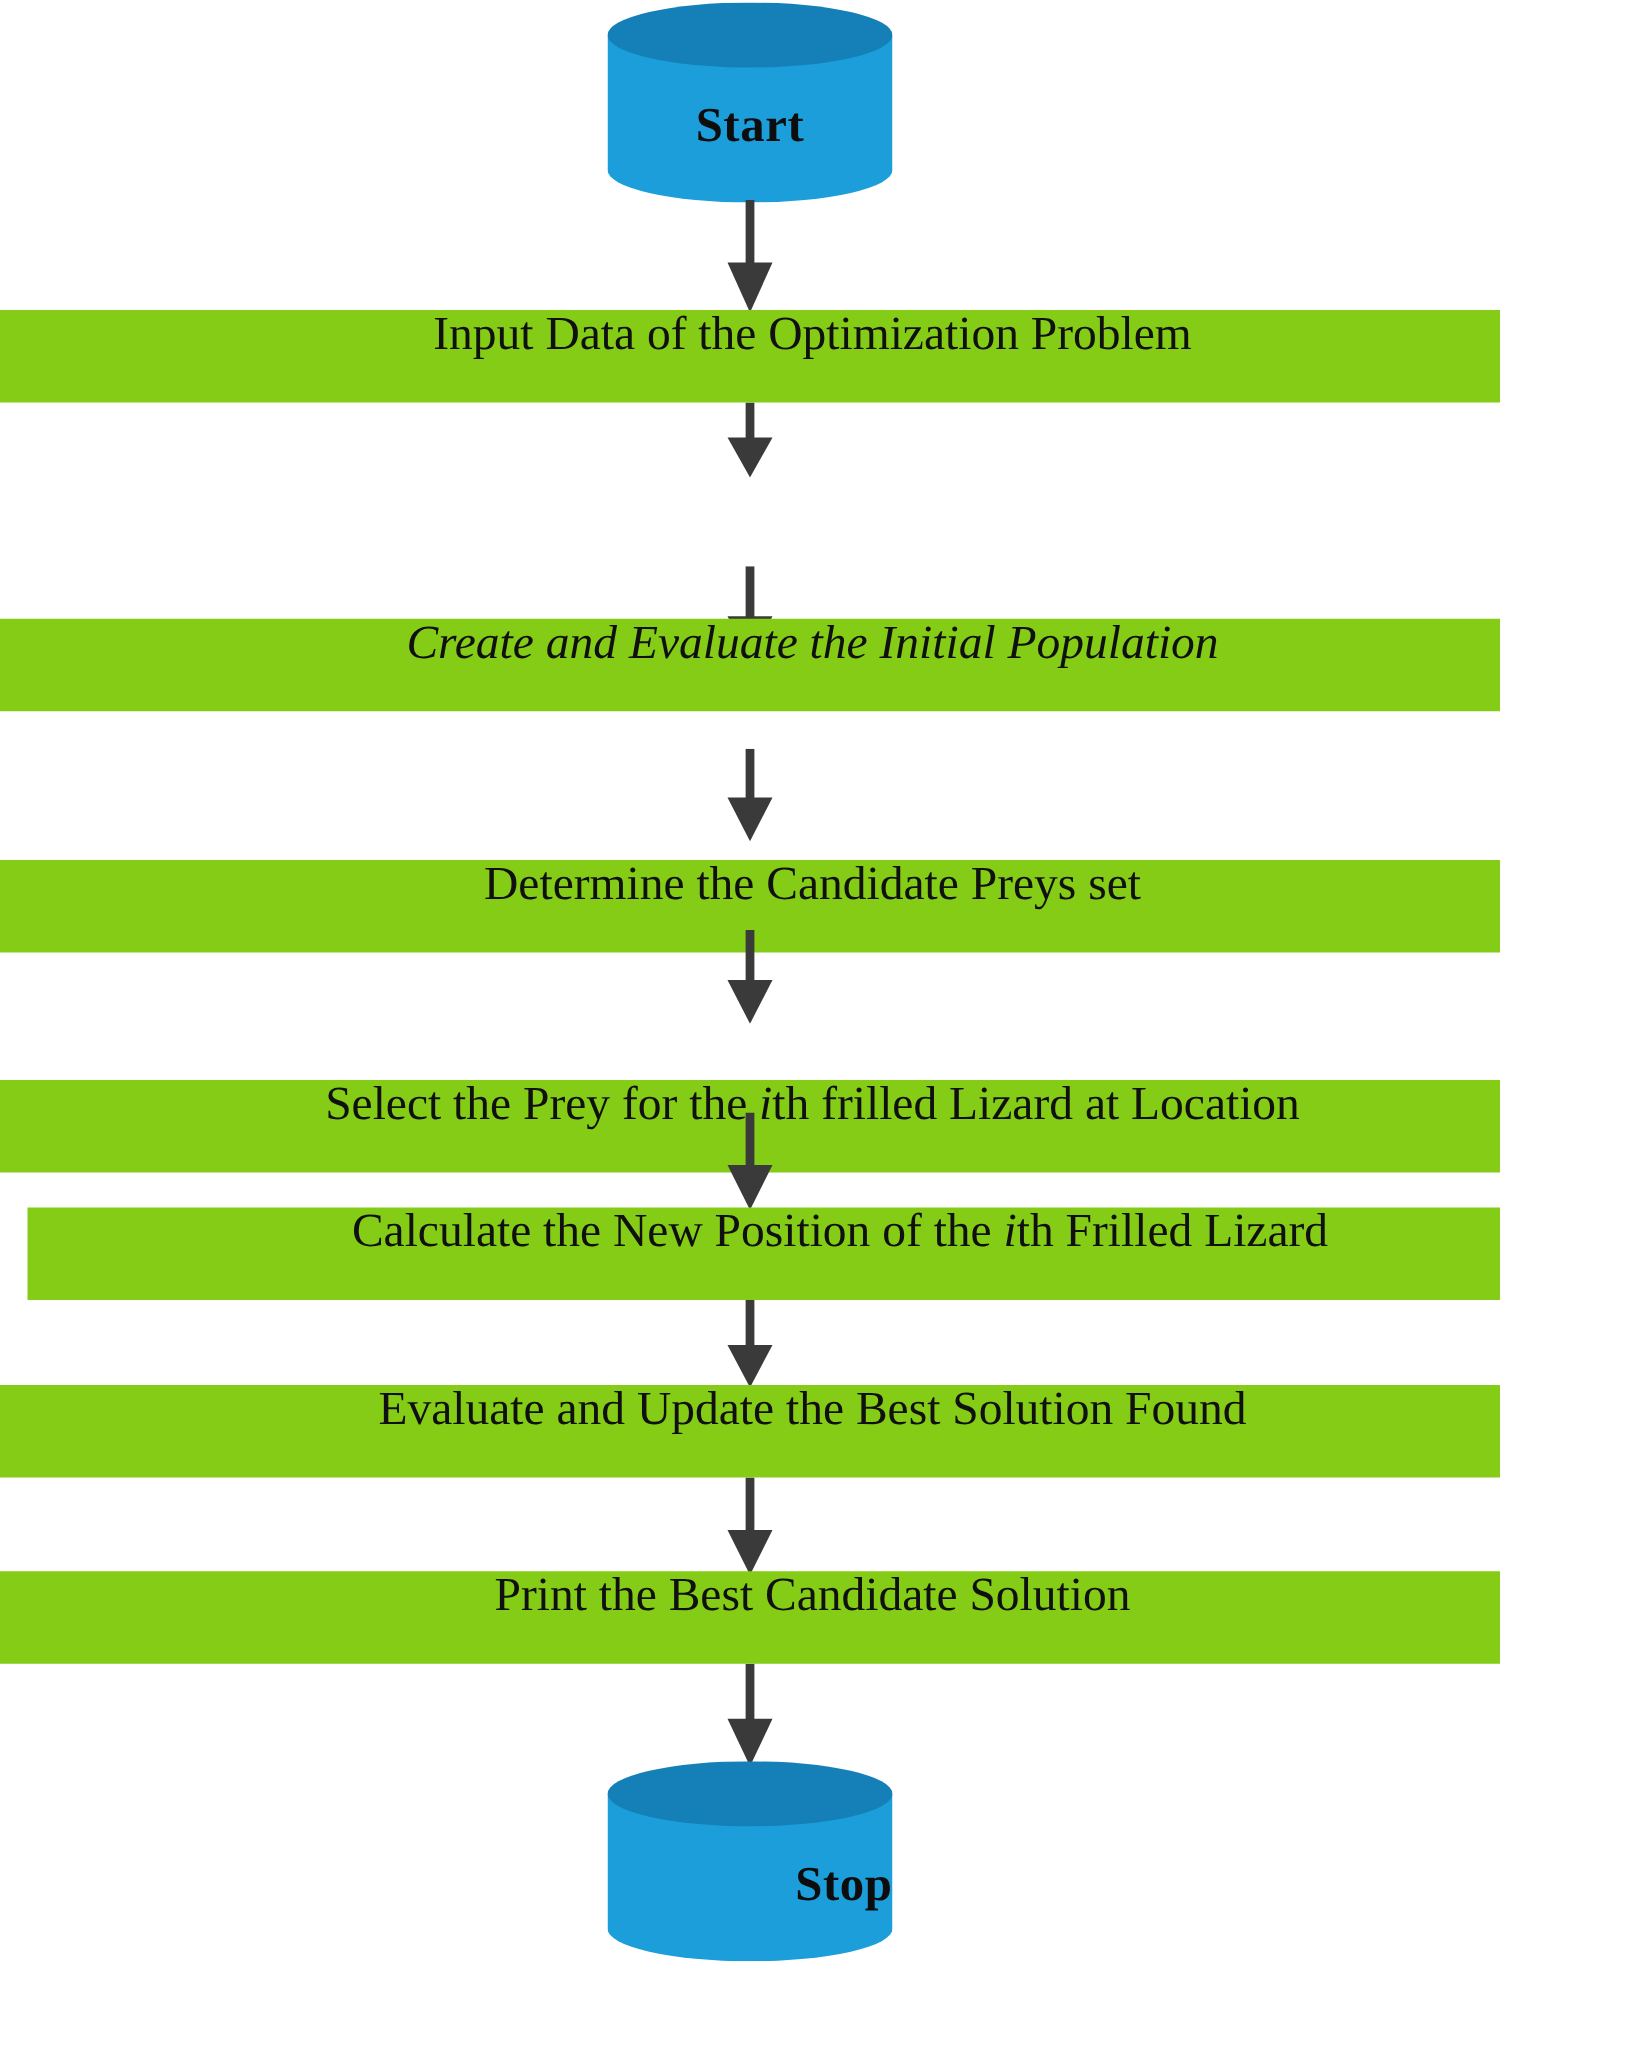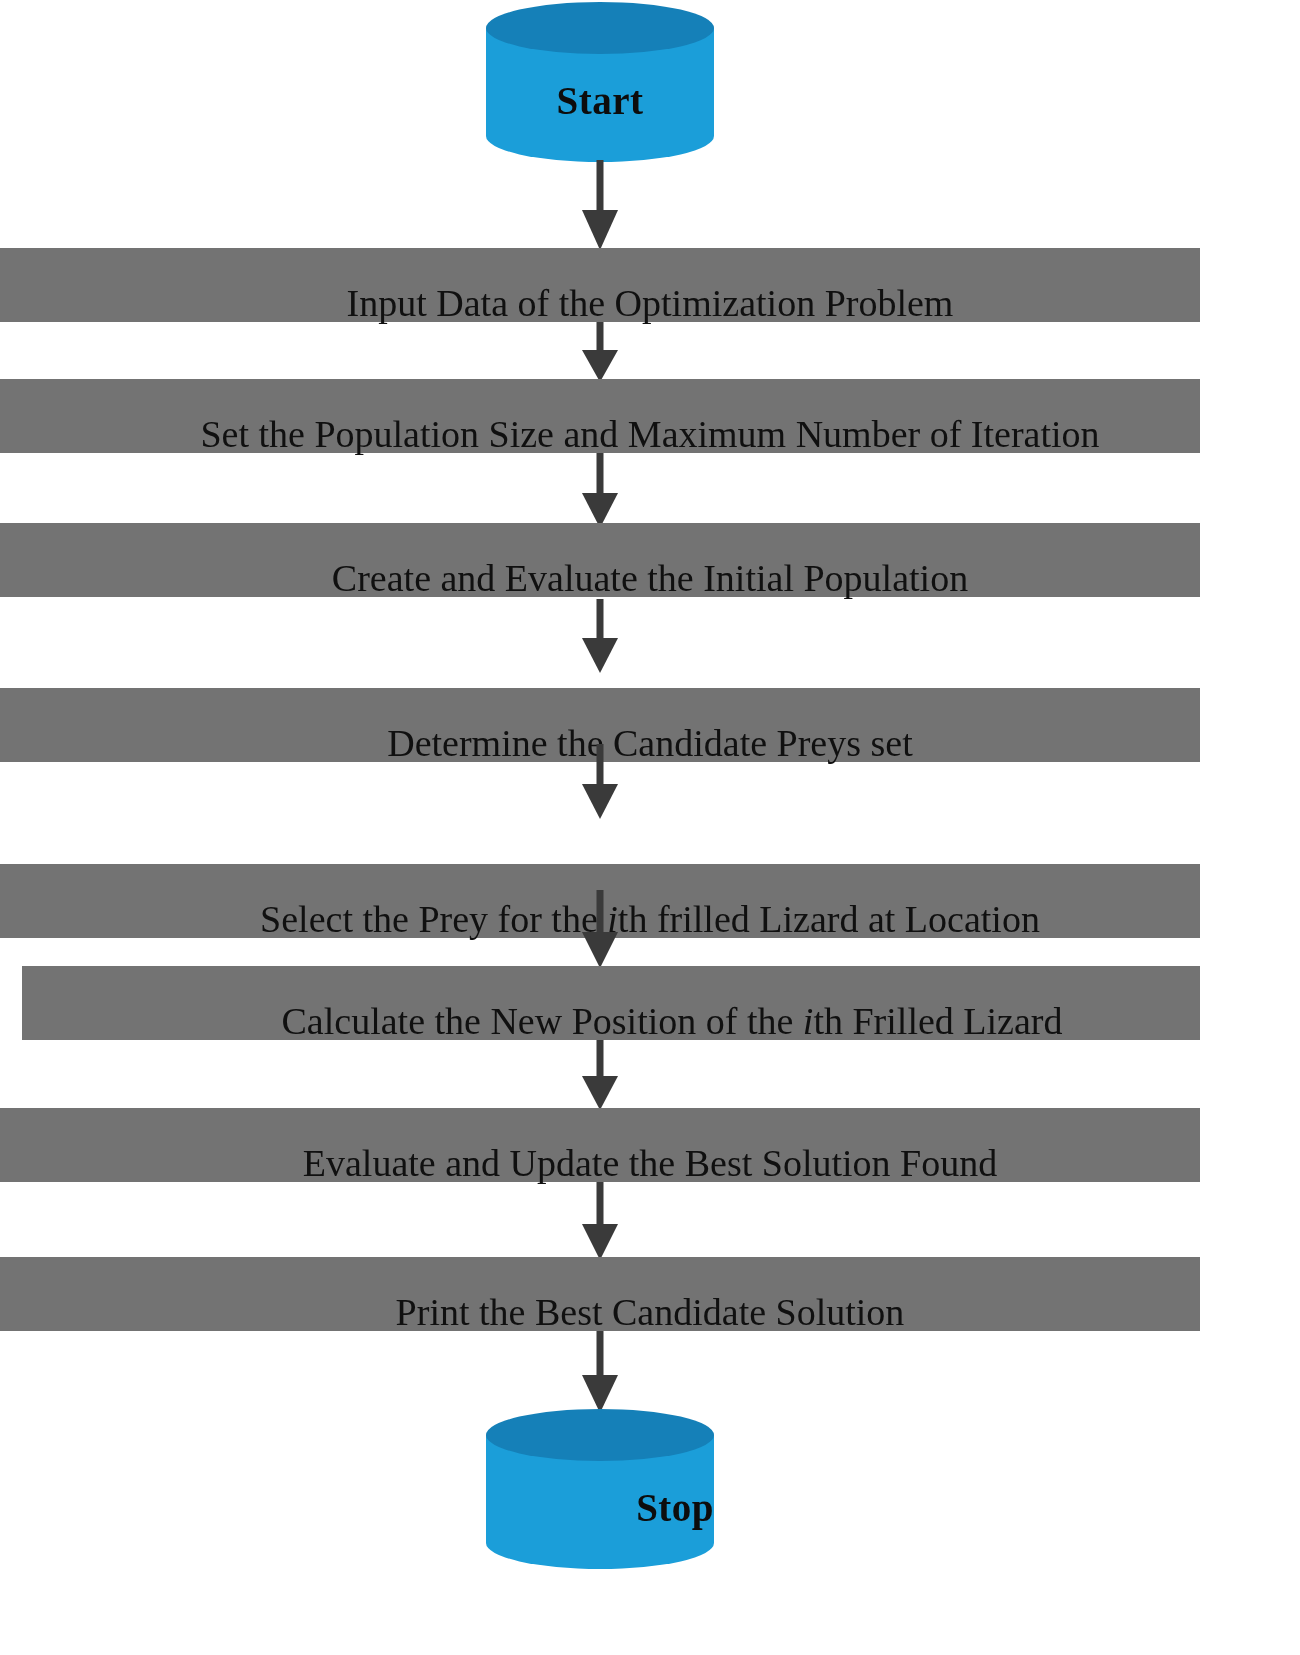--- a/index.html
+++ b/index.html
@@ -42,23 +42,23 @@
   #start-node .cyl-label { top: 76px; }
   #stop-node { top: 1409px; }
   #stop-node .cyl-label { top: 76px; text-align: right; }
 
   
   .bar {
     position: absolute;
     left: 0;
     width: 1300px;
     height: 74px;
-    background: #737373;
+    background: #84cc16;
     display: flex;
-    align-items: flex-end;
+    align-items: flex-start;
     justify-content: center;
   }
   .bar-text {
     font-size: 38px;
     color: #101010;
     line-height: 1;
     white-space: nowrap;
     text-align: center;
   }
   .bar-text i { font-style: italic; }
@@ -96,32 +96,29 @@
     <span class="bar-text">Input Data of the Optimization Problem</span>
   </div>
 
   <div class="arrow" style="top:322px; height:60px;">
     <svg viewBox="0 0 46 60" preserveAspectRatio="none">
       <rect x="19.5" y="0" width="7" height="30" fill="#3a3a3a"></rect>
       <polygon points="5,28 41,28 23,60" fill="#3a3a3a"></polygon>
     </svg>
   </div>
 
-  <div class="bar" id="step-2" style="top:379px;">
-    <span class="bar-text">Set the Population Size and Maximum Number of Iteration</span>
-  </div>
 
   <div class="arrow" style="top:453px; height:75px;">
     <svg viewBox="0 0 46 75" preserveAspectRatio="none">
       <rect x="19.5" y="0" width="7" height="42" fill="#3a3a3a"></rect>
       <polygon points="5,40 41,40 23,75" fill="#3a3a3a"></polygon>
     </svg>
   </div>
 
-  <div class="bar" id="step-3" style="top:523px;">
+  <div class="bar" id="step-3" style="top:495px;font-style:italic;">
     <span class="bar-text">Create and Evaluate the Initial Population</span>
   </div>
 
   <div class="arrow" style="top:599px; height:74px;">
     <svg viewBox="0 0 46 74" preserveAspectRatio="none">
       <rect x="19.5" y="0" width="7" height="41" fill="#3a3a3a"></rect>
       <polygon points="5,39 41,39 23,74" fill="#3a3a3a"></polygon>
     </svg>
   </div>
 

